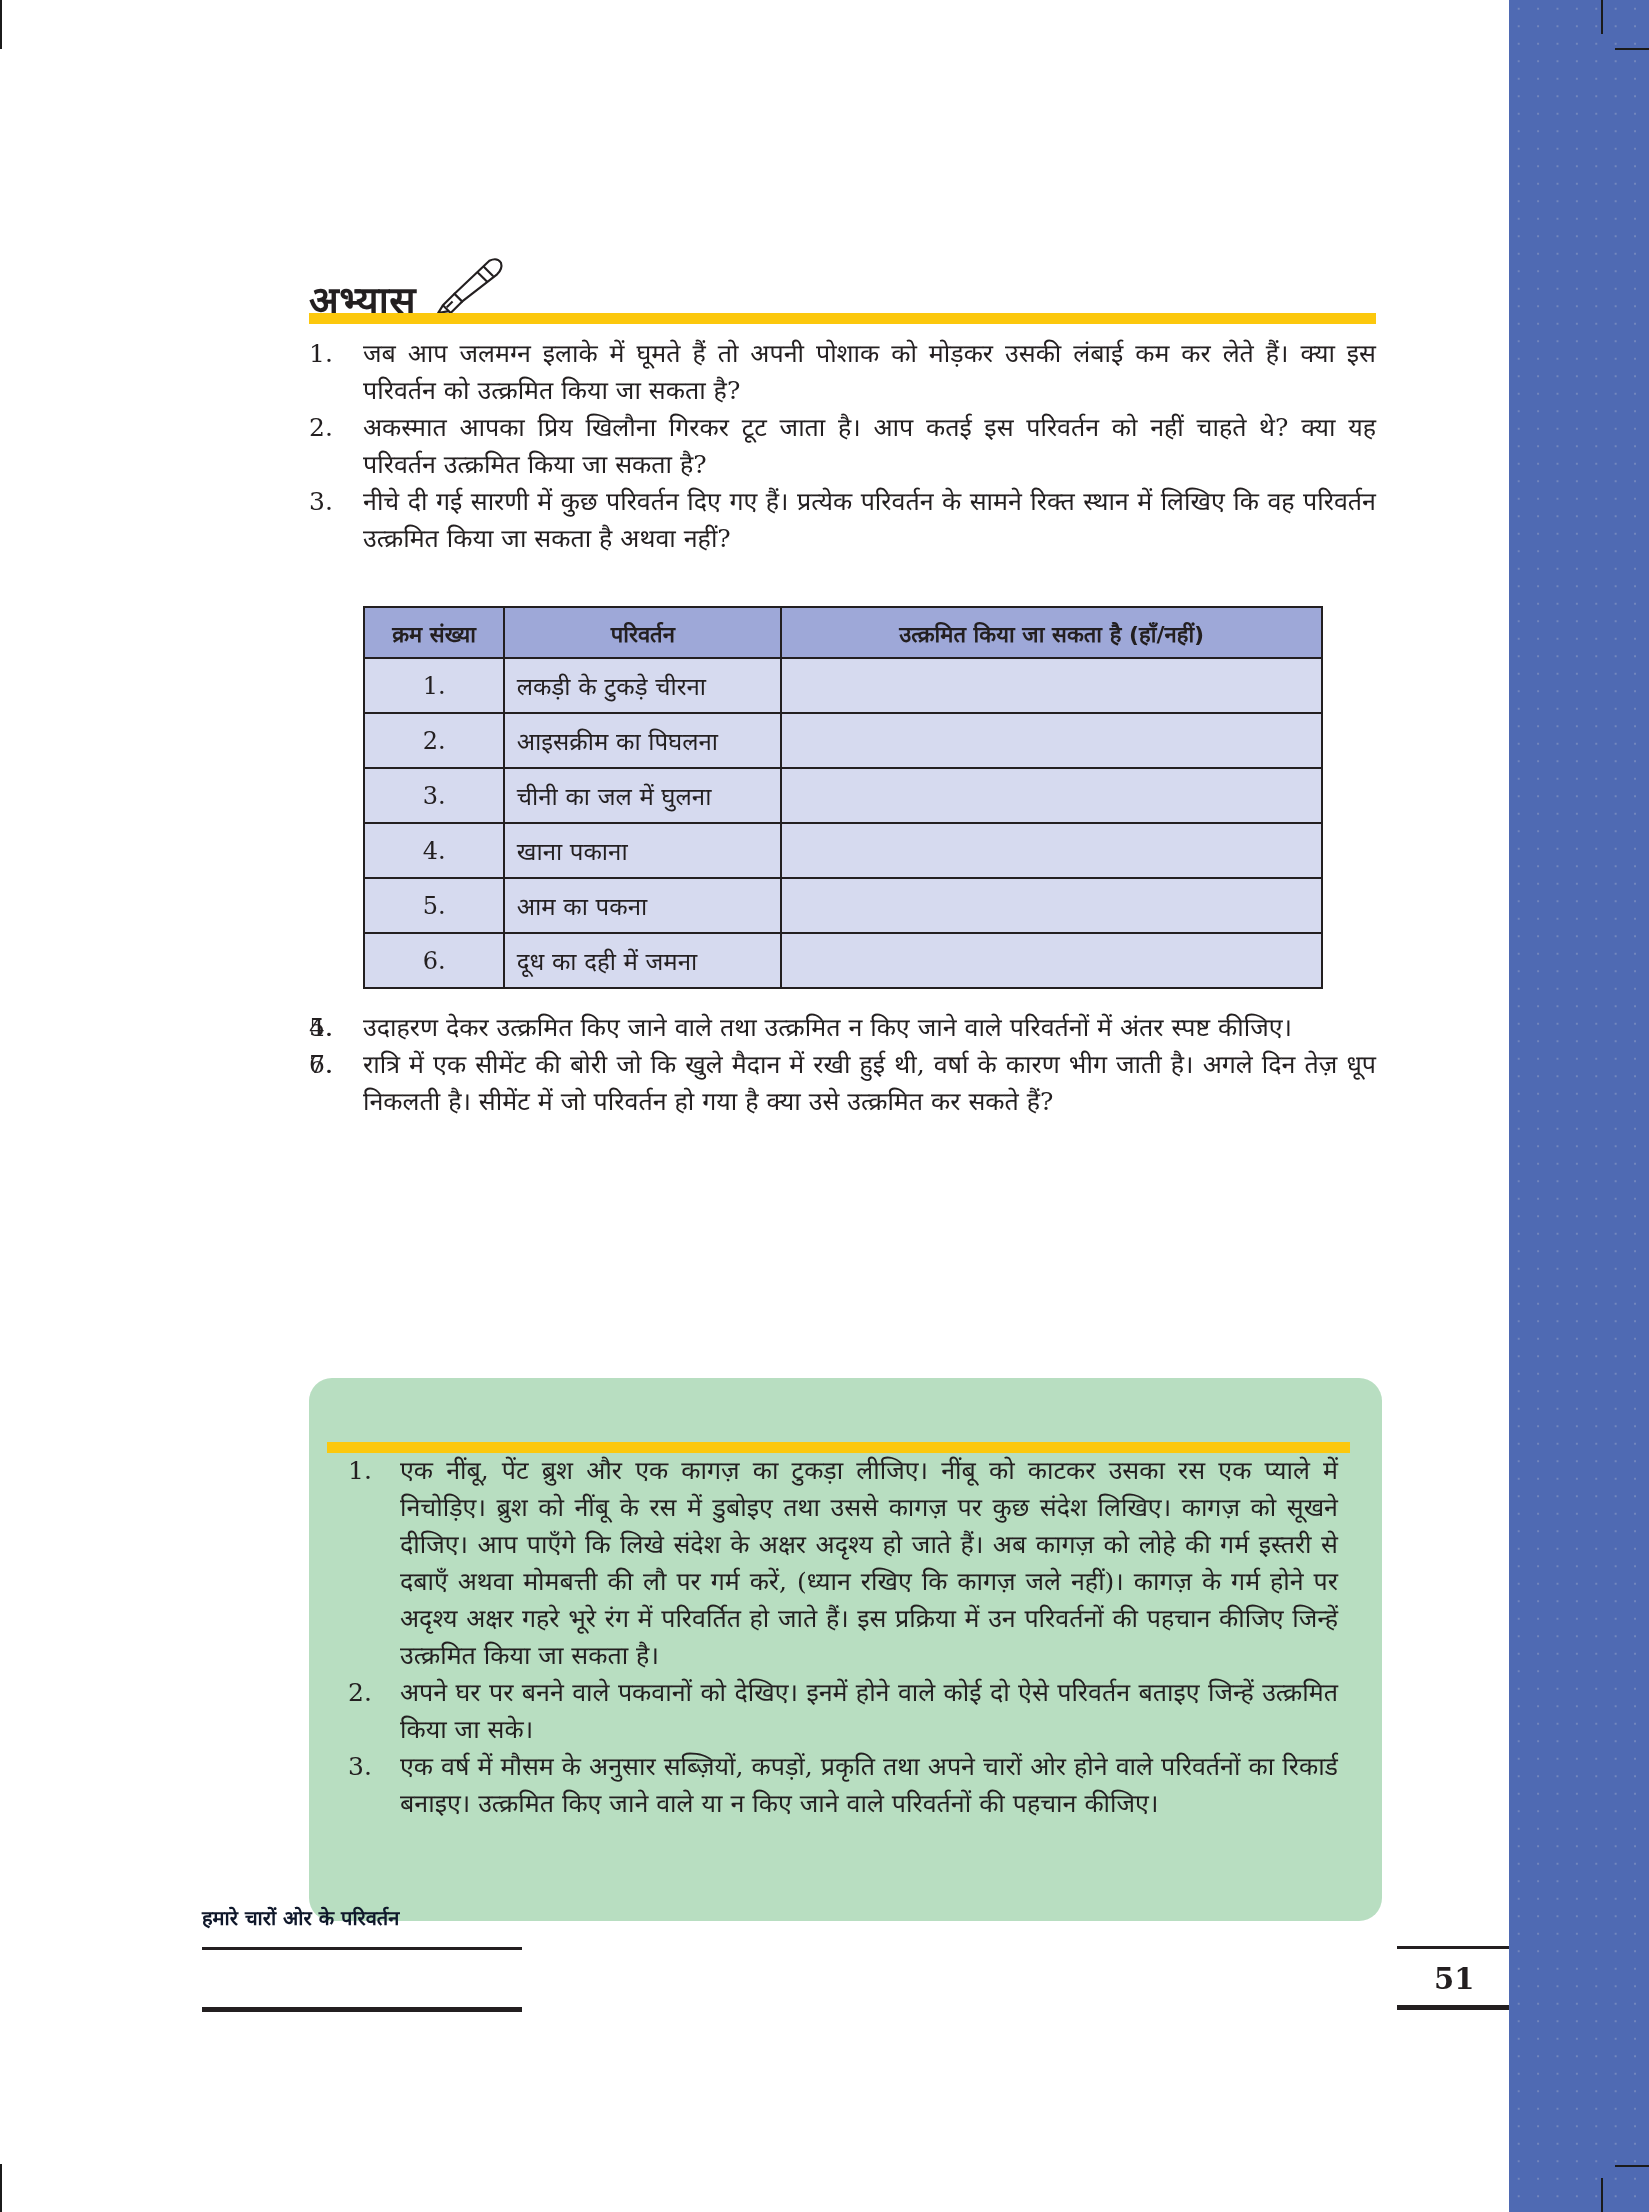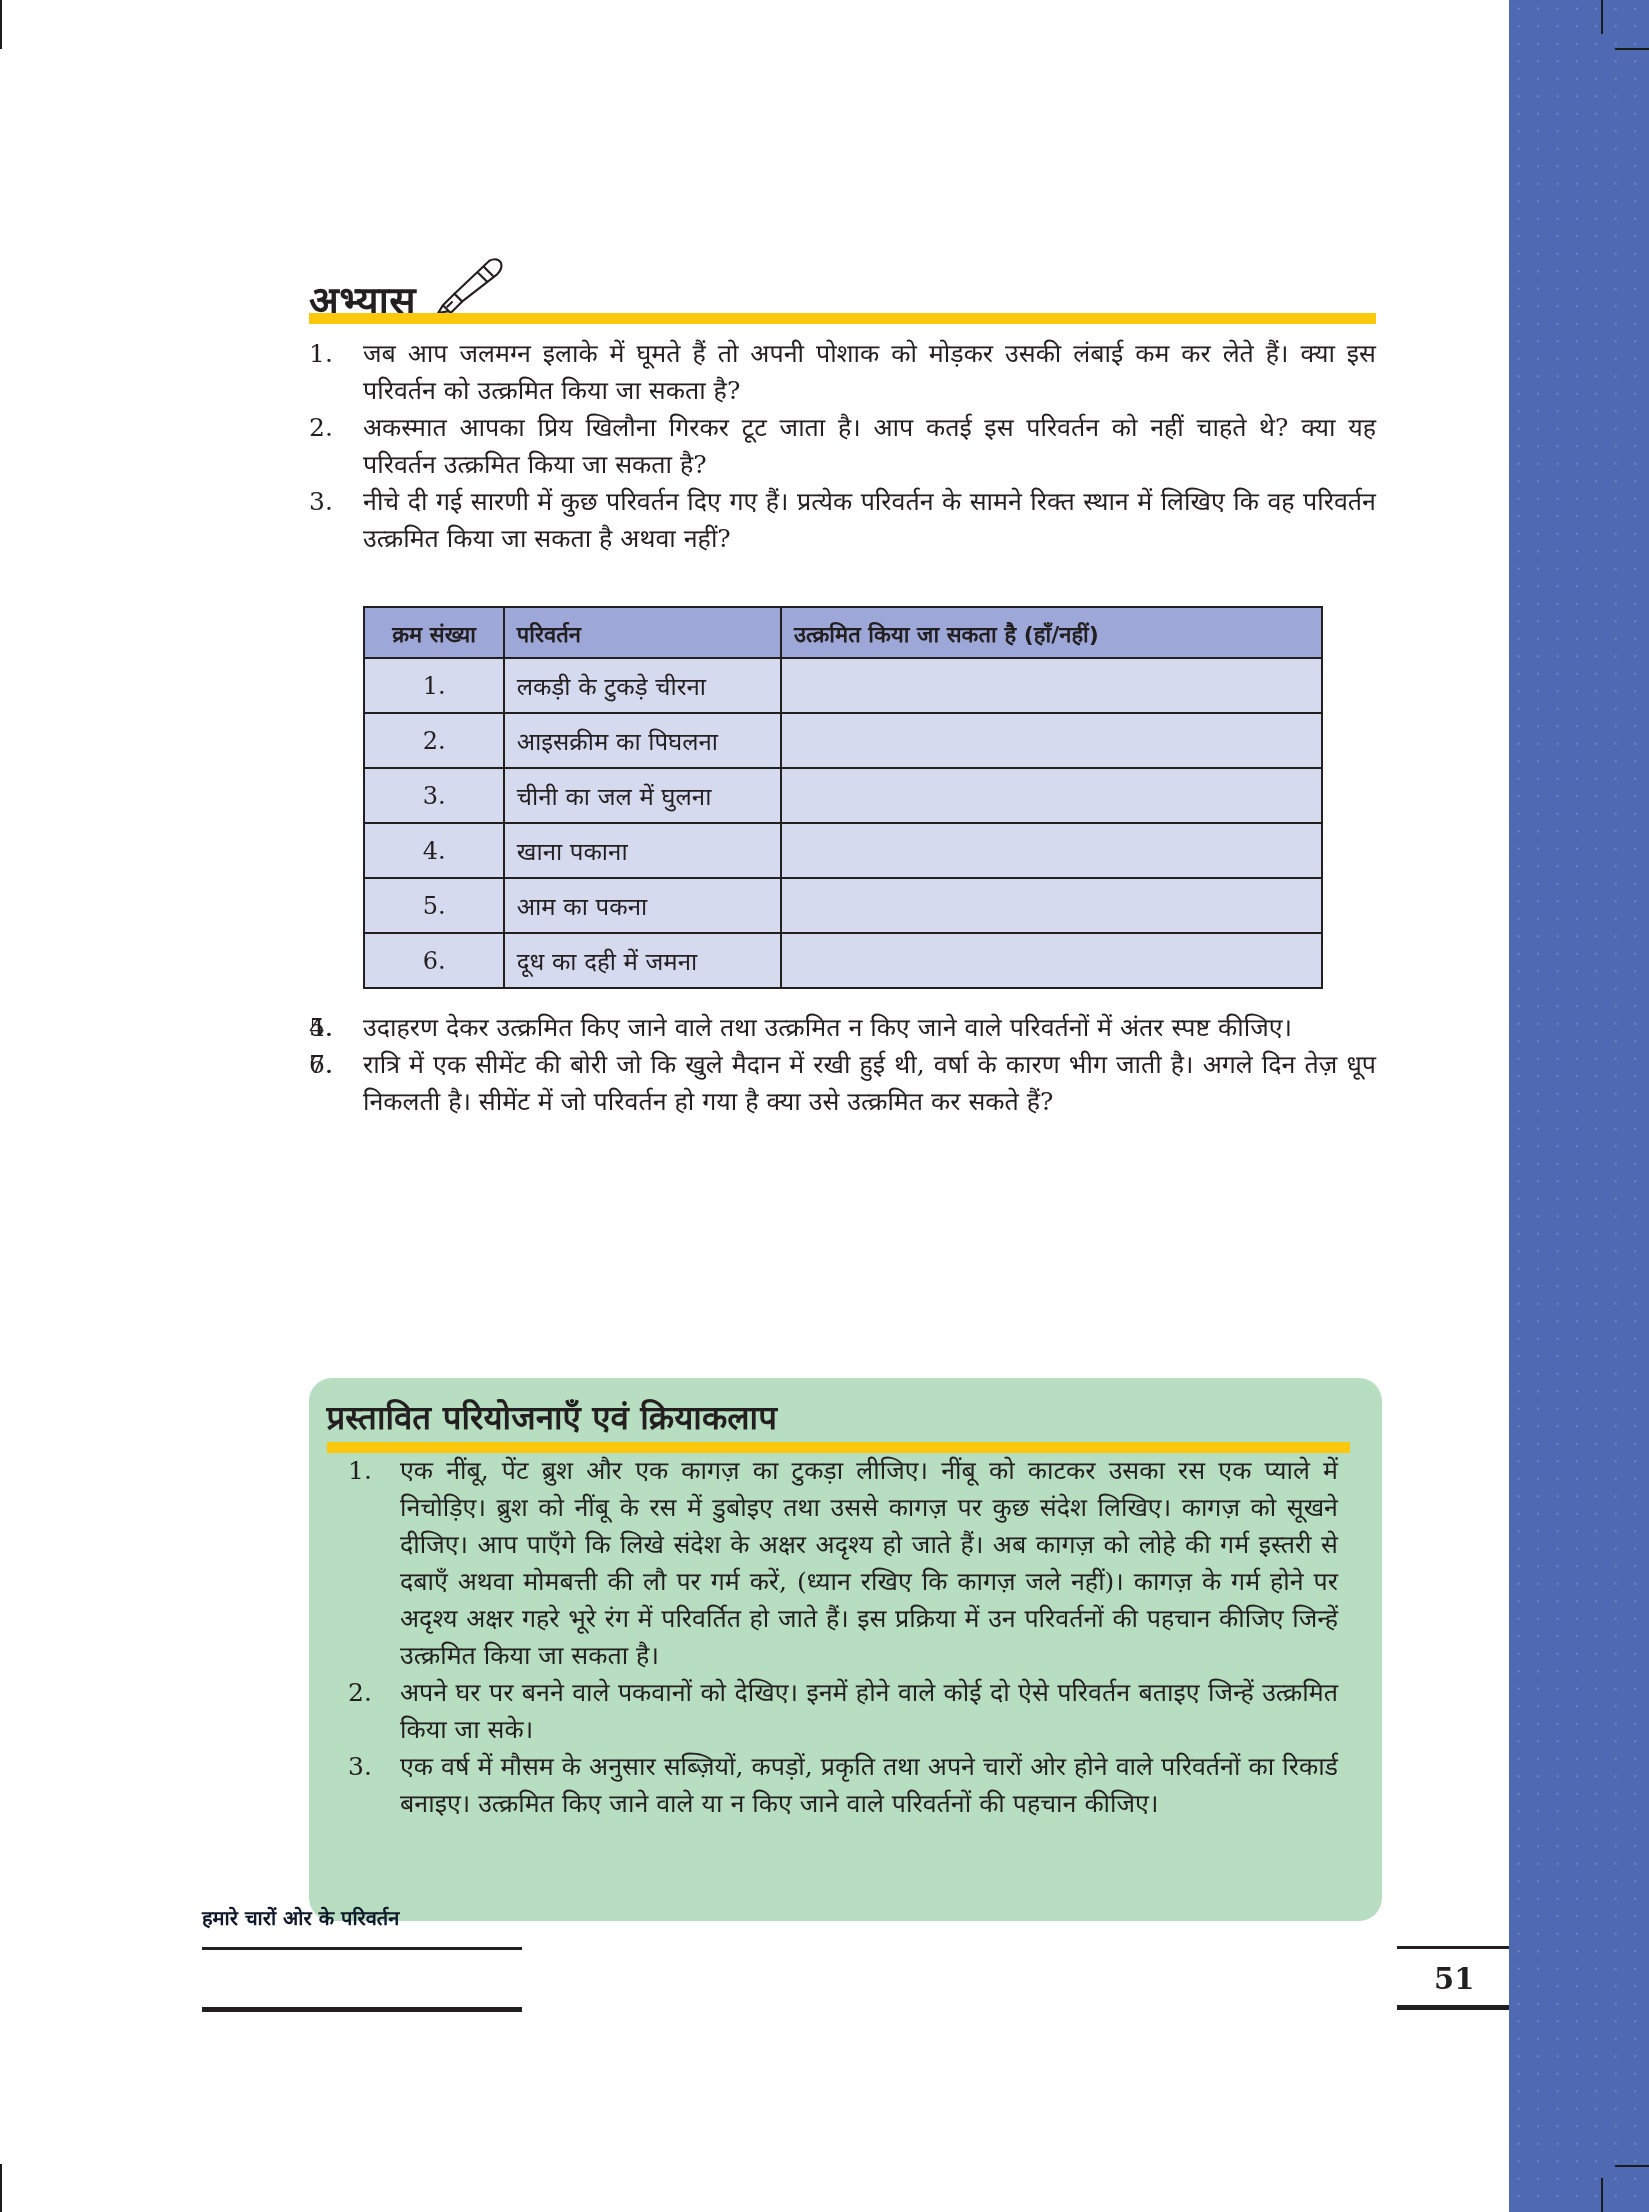--- a/index.html
+++ b/index.html
@@ -29,21 +29,21 @@
     .q-list { position: absolute; left: 309px; width: 1067px; }
     .q-item { position: relative; padding-left: 54px; font-size: 25px; line-height: 37px; text-align: justify; }
     .q-num { position: absolute; left: 0; top: 0; width: 39px; }
 
     table.changes {
       position: absolute; left: 363px; top: 606px; width: 960px;
       border-collapse: collapse; font-size: 24px;
     }
     table.changes th, table.changes td { border: 2.4px solid #231f20; padding: 0 11.6px; }
     table.changes th {
-      background: #9ea8d8; height: 49px; text-align: left; font-weight: bold;
+      background: #9ea8d8; height: 49px; text-align: center; font-weight: bold;
       font-family: "DejaVu Sans", sans-serif; font-size: 22px;
     }
     table.changes th.col-num { text-align: center; padding: 0 5.8px; }
     table.changes td { background: #d6daef; height: 53px; }
     table.changes td.num { text-align: center; width: 115px; }
     table.changes td.desc { width: 252px; }
 
     .proj-box {
       position: absolute; left: 309px; top: 1378px; width: 1073px; height: 543px;
       background: #b8dec1; border-radius: 23px;
@@ -160,21 +160,20 @@
   <div class="q-item">
     <span class="q-num">6.</span>
   </div>
   <div class="q-item">
     <span class="q-num">7.</span>
     <span>रात्रि में एक सीमेंट की बोरी जो कि खुले मैदान में रखी हुई थी, वर्षा के कारण भीग जाती है। अगले दिन तेज़ धूप निकलती है। सीमेंट में जो परिवर्तन हो गया है क्या उसे उत्क्रमित कर सकते हैं?</span>
   </div>
 </div>
 
 <div class="proj-box">
-  <div class="proj-title">प्रस्तावित परियोजनाएँ एवं क्रियाकलाप</div>
   <div class="yellow-bar" style="left:17.5px;top:64px;width:1023px;"></div>
   <div class="proj-list">
     <div class="proj-item">
       <span class="proj-num">1.</span>
       <span>एक नींबू, पेंट ब्रुश और एक कागज़ का टुकड़ा लीजिए। नींबू को काटकर उसका रस एक प्याले में निचोड़िए। ब्रुश को नींबू के रस में डुबोइए तथा उससे कागज़ पर कुछ संदेश लिखिए। कागज़ को सूखने दीजिए। आप पाएँगे कि लिखे संदेश के अक्षर अदृश्य हो जाते हैं। अब कागज़ को लोहे की गर्म इस्तरी से दबाएँ अथवा मोमबत्ती की लौ पर गर्म करें, (ध्यान रखिए कि कागज़ जले नहीं)। कागज़ के गर्म होने पर अदृश्य अक्षर गहरे भूरे रंग में परिवर्तित हो जाते हैं। इस प्रक्रिया में उन परिवर्तनों की पहचान कीजिए जिन्हें उत्क्रमित किया जा सकता है।</span>
     </div>
     <div class="proj-item">
       <span class="proj-num">2.</span>
       <span>अपने घर पर बनने वाले पकवानों को देखिए। इनमें होने वाले कोई दो ऐसे परिवर्तन बताइए जिन्हें उत्क्रमित किया जा सके।</span>
     </div>

